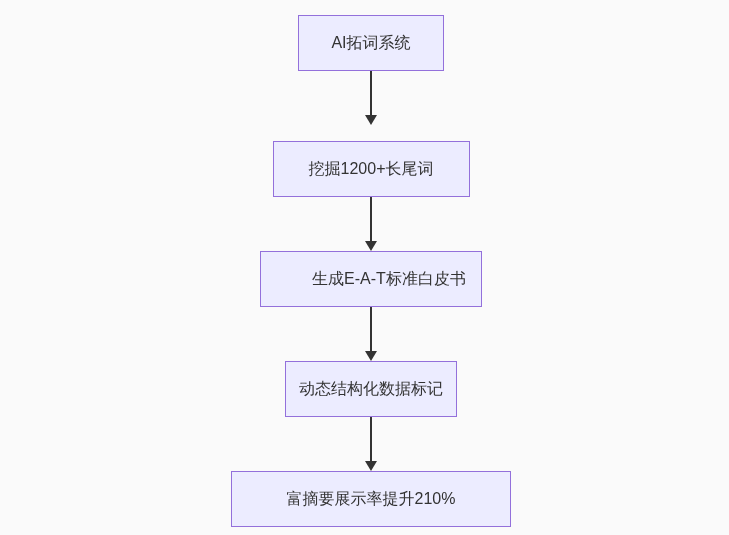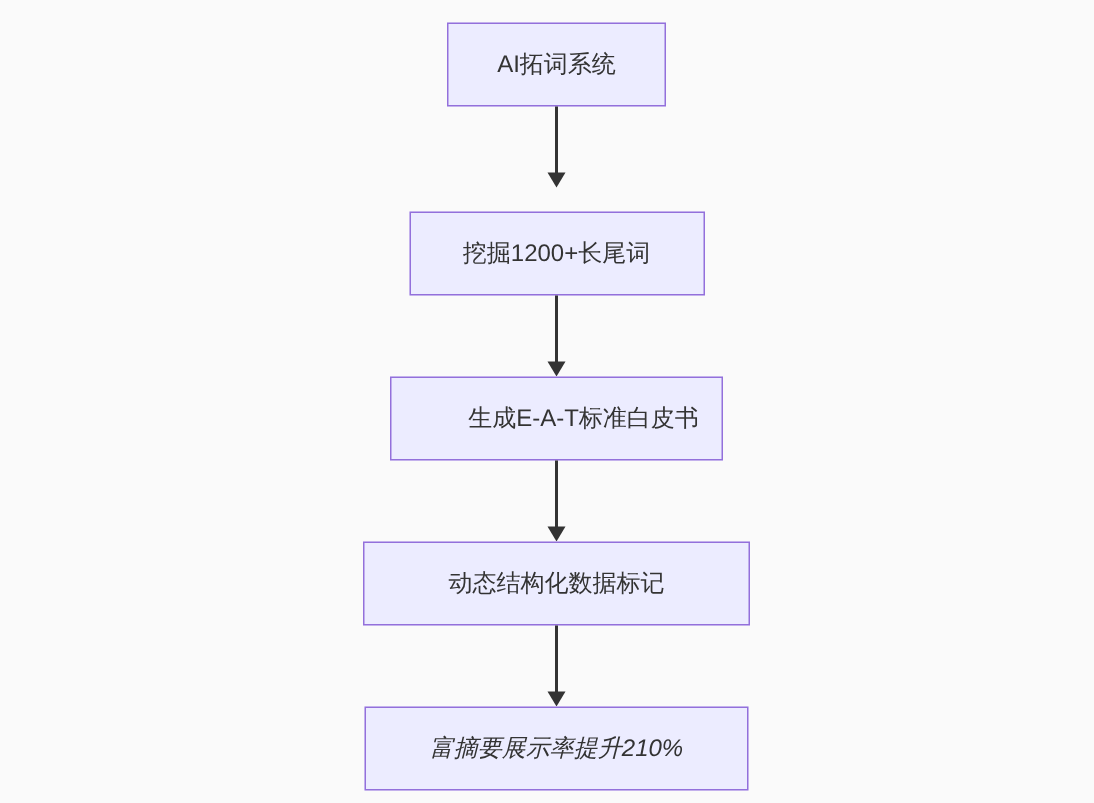--- a/index.html
+++ b/index.html
@@ -32,22 +32,22 @@
     font-size: 16px;
     display: flex;
     align-items: center;
     justify-content: center;
     text-align: center;
     white-space: nowrap;
   }
   .n1 { width: 146px; }
   .n2 { width: 197px; margin-top: 16px; }
   .n3 { width: 222px; padding-left: 36px; }
-  .n4 { width: 258px; }
-  .n5 { width: 256px; font-style: italic; }
+  .n4 { width: 172px; }
+  .n5 { width: 280px; }
   .arrow {
     height: 54px;
     display: flex;
     flex-direction: column;
     align-items: center;
   }
   .arrow .line {
     width: 2px;
     flex: 1;
     background: #333333;

